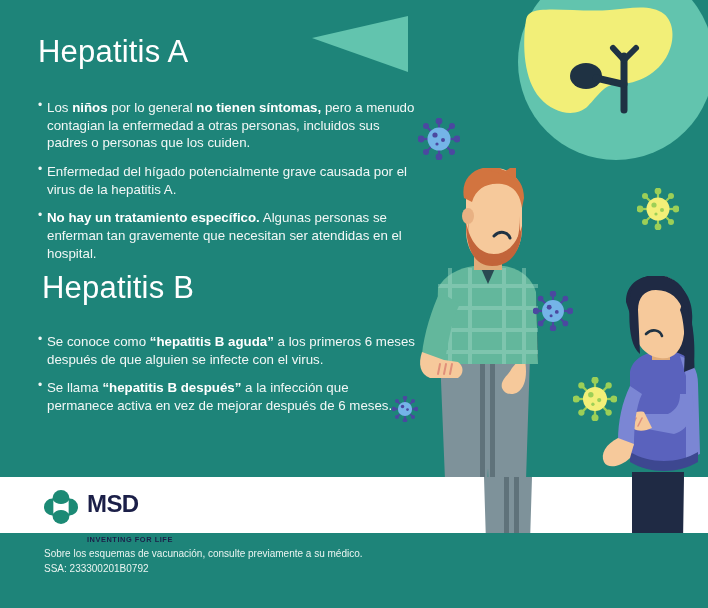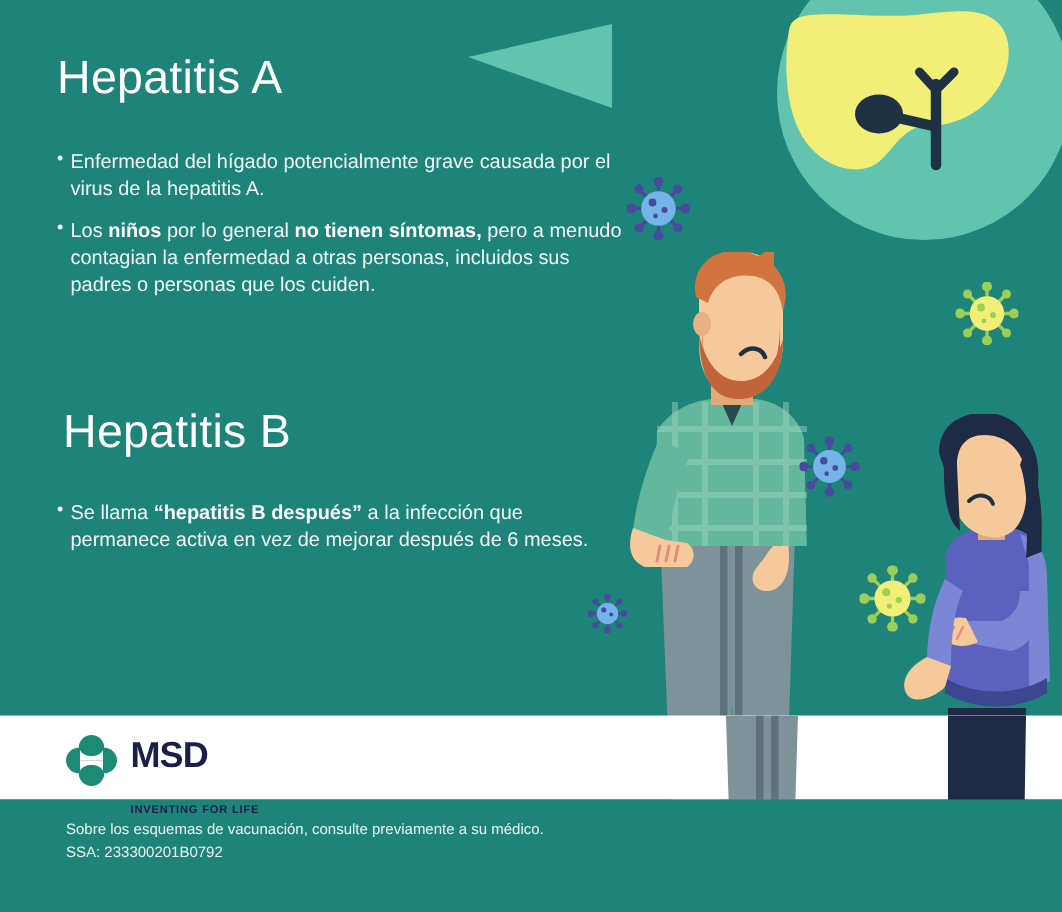--- a/index.html
+++ b/index.html
@@ -414,26 +414,28 @@
       <line x1="21" y1="21" x2="9" y2="33"></line>
         <line x1="21" y1="21" x2="33" y2="33"></line>
     </g>
     <circle cx="21" cy="21" r="11.5" fill="#74b4e8"></circle>
     <circle cx="17" cy="17" r="3" fill="#4b48a0"></circle>
   </svg>
 
   <div class="content">
     <div class="heading h-a">Hepatitis A</div>
     <ul class="bullets bullets-a">
+        <li><span>Los </span><b>niños</b><span> por lo general </span><b>no tienen síntomas,</b><span> pero a menudo contagian la enfermedad a otras personas, incluidos sus padres o personas que los cuiden.</span></li>
         <li><span>Enfermedad del hígado potencialmente grave causada por el virus de la hepatitis A.</span></li>
-        <li><span>Los </span><b>niños</b><span> por lo general </span><b>no tienen síntomas,</b><span> pero a menudo contagian la enfermedad a otras personas, incluidos sus padres o personas que los cuiden.</span></li>
+        <li><b>No hay un tratamiento específico.</b><span> Algunas personas se enferman tan gravemente que necesitan ser atendidas en el hospital.</span></li>
       </ul>
 
     <div class="heading h-b">Hepatitis B</div>
     <ul class="bullets bullets-b">
+        <li><span>Se conoce como </span><b>“hepatitis B aguda”</b><span> a los primeros 6 meses después de que alguien se infecte con el virus.</span></li>
         <li><span>Se llama </span><b>“hepatitis B después”</b><span> a la infección que permanece activa en vez de mejorar después de 6 meses.</span></li>
       </ul>
   </div>
 
   <div class="band-white"></div>
 
   <svg style="position:absolute; left:484px; top:477px;" width="56" height="131" viewBox="0 0 56 131">
     <path d="M0 0 L48 0 L44 131 L28 131 L26 60 L22 131 L4 131 Z" fill="#7e929a"></path>
     <rect x="20" y="0" width="5" height="131" fill="#5f727a"></rect>
     <rect x="30" y="0" width="5" height="131" fill="#5f727a"></rect>

